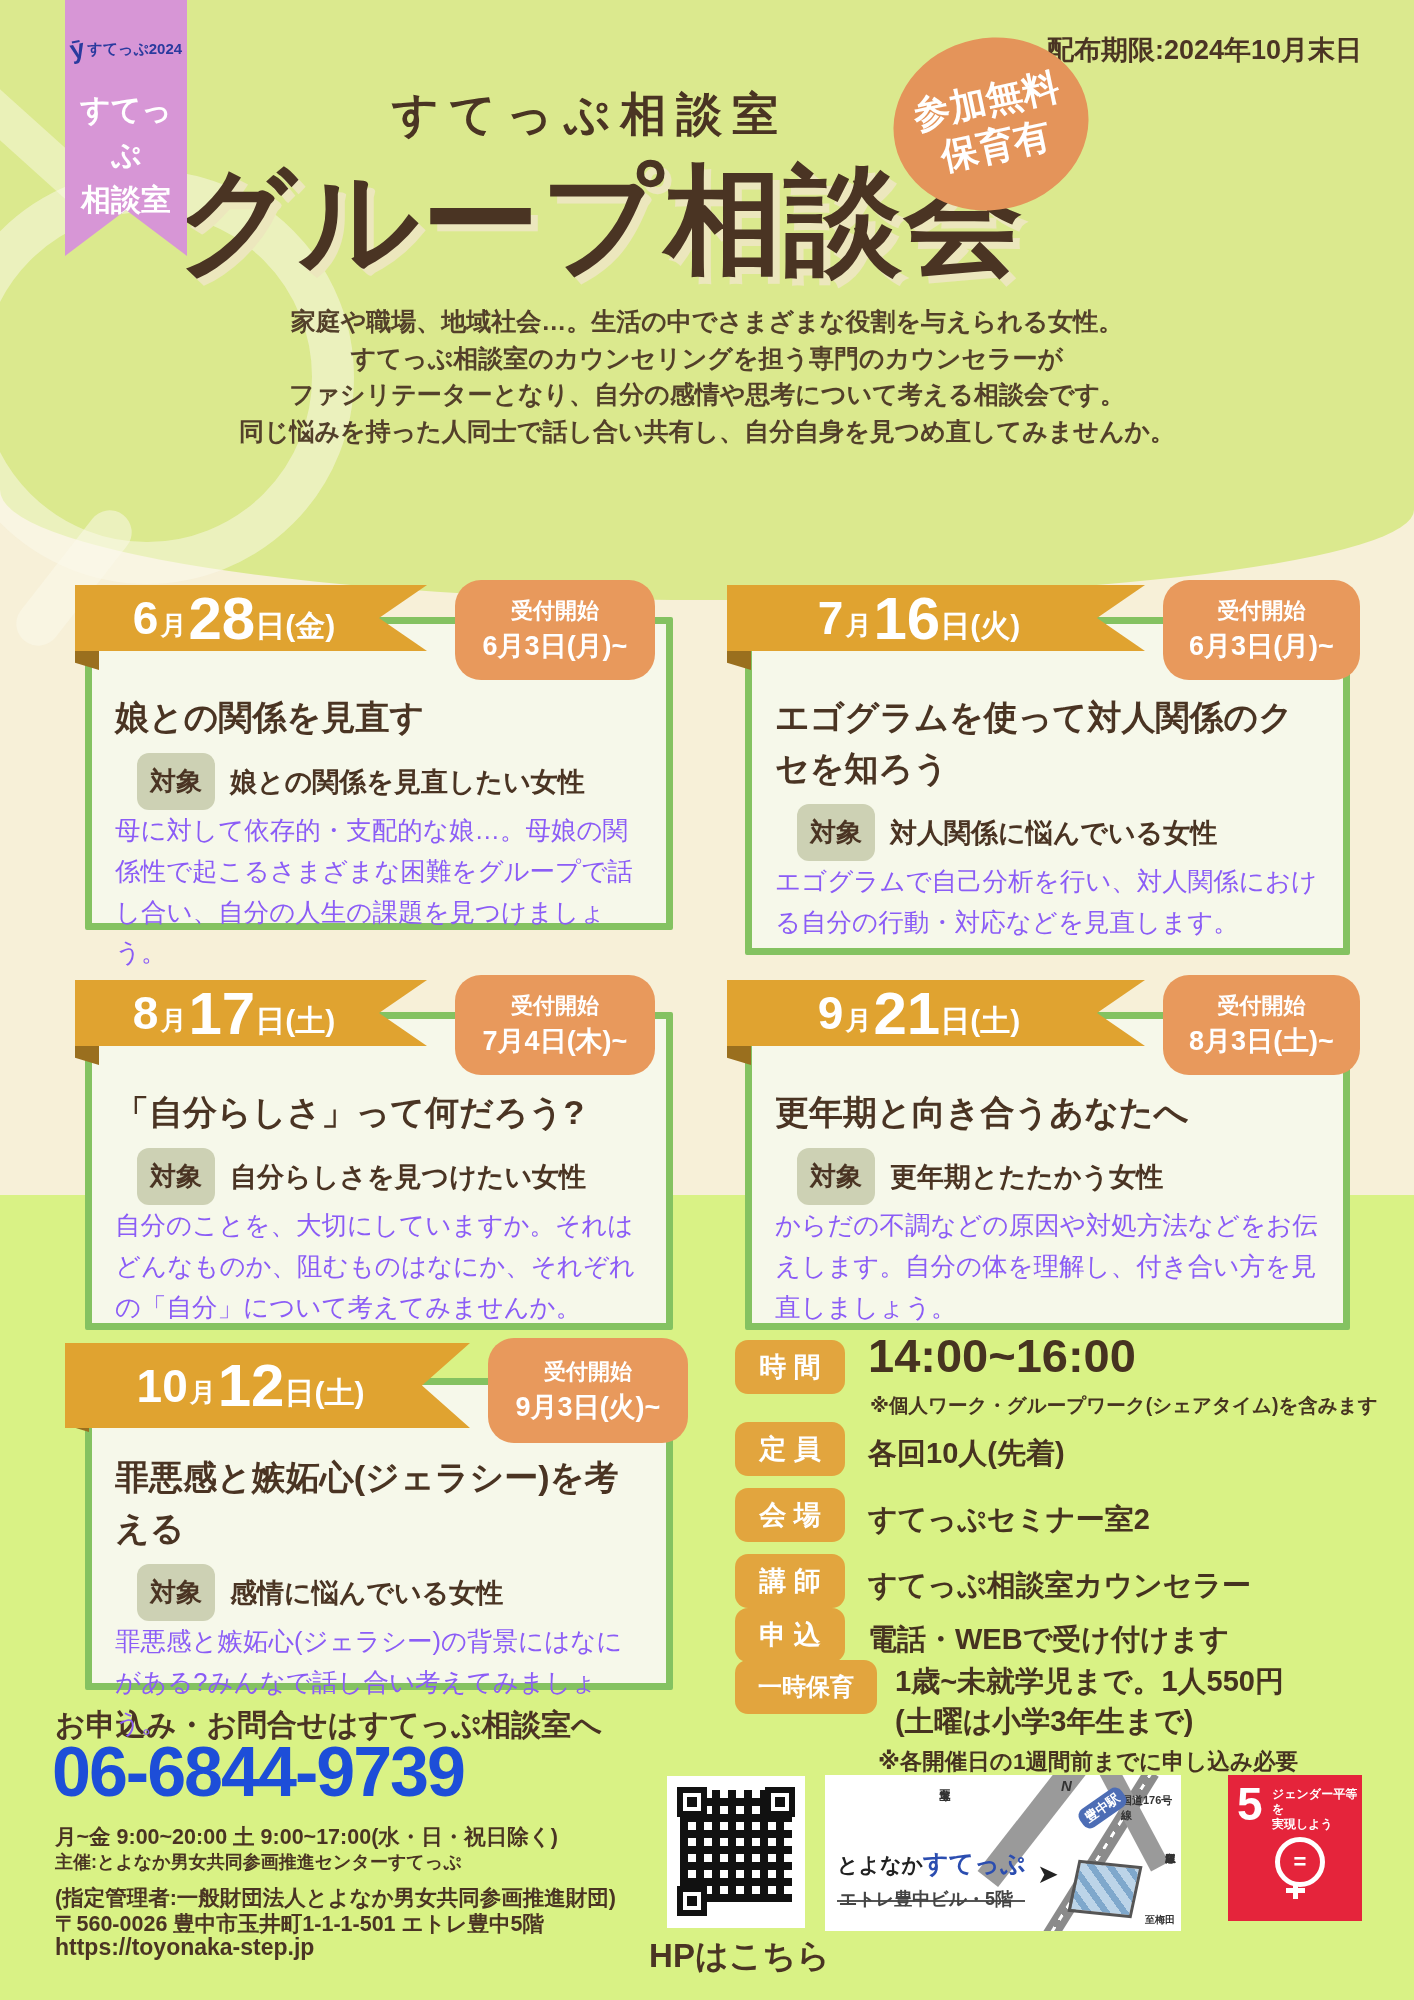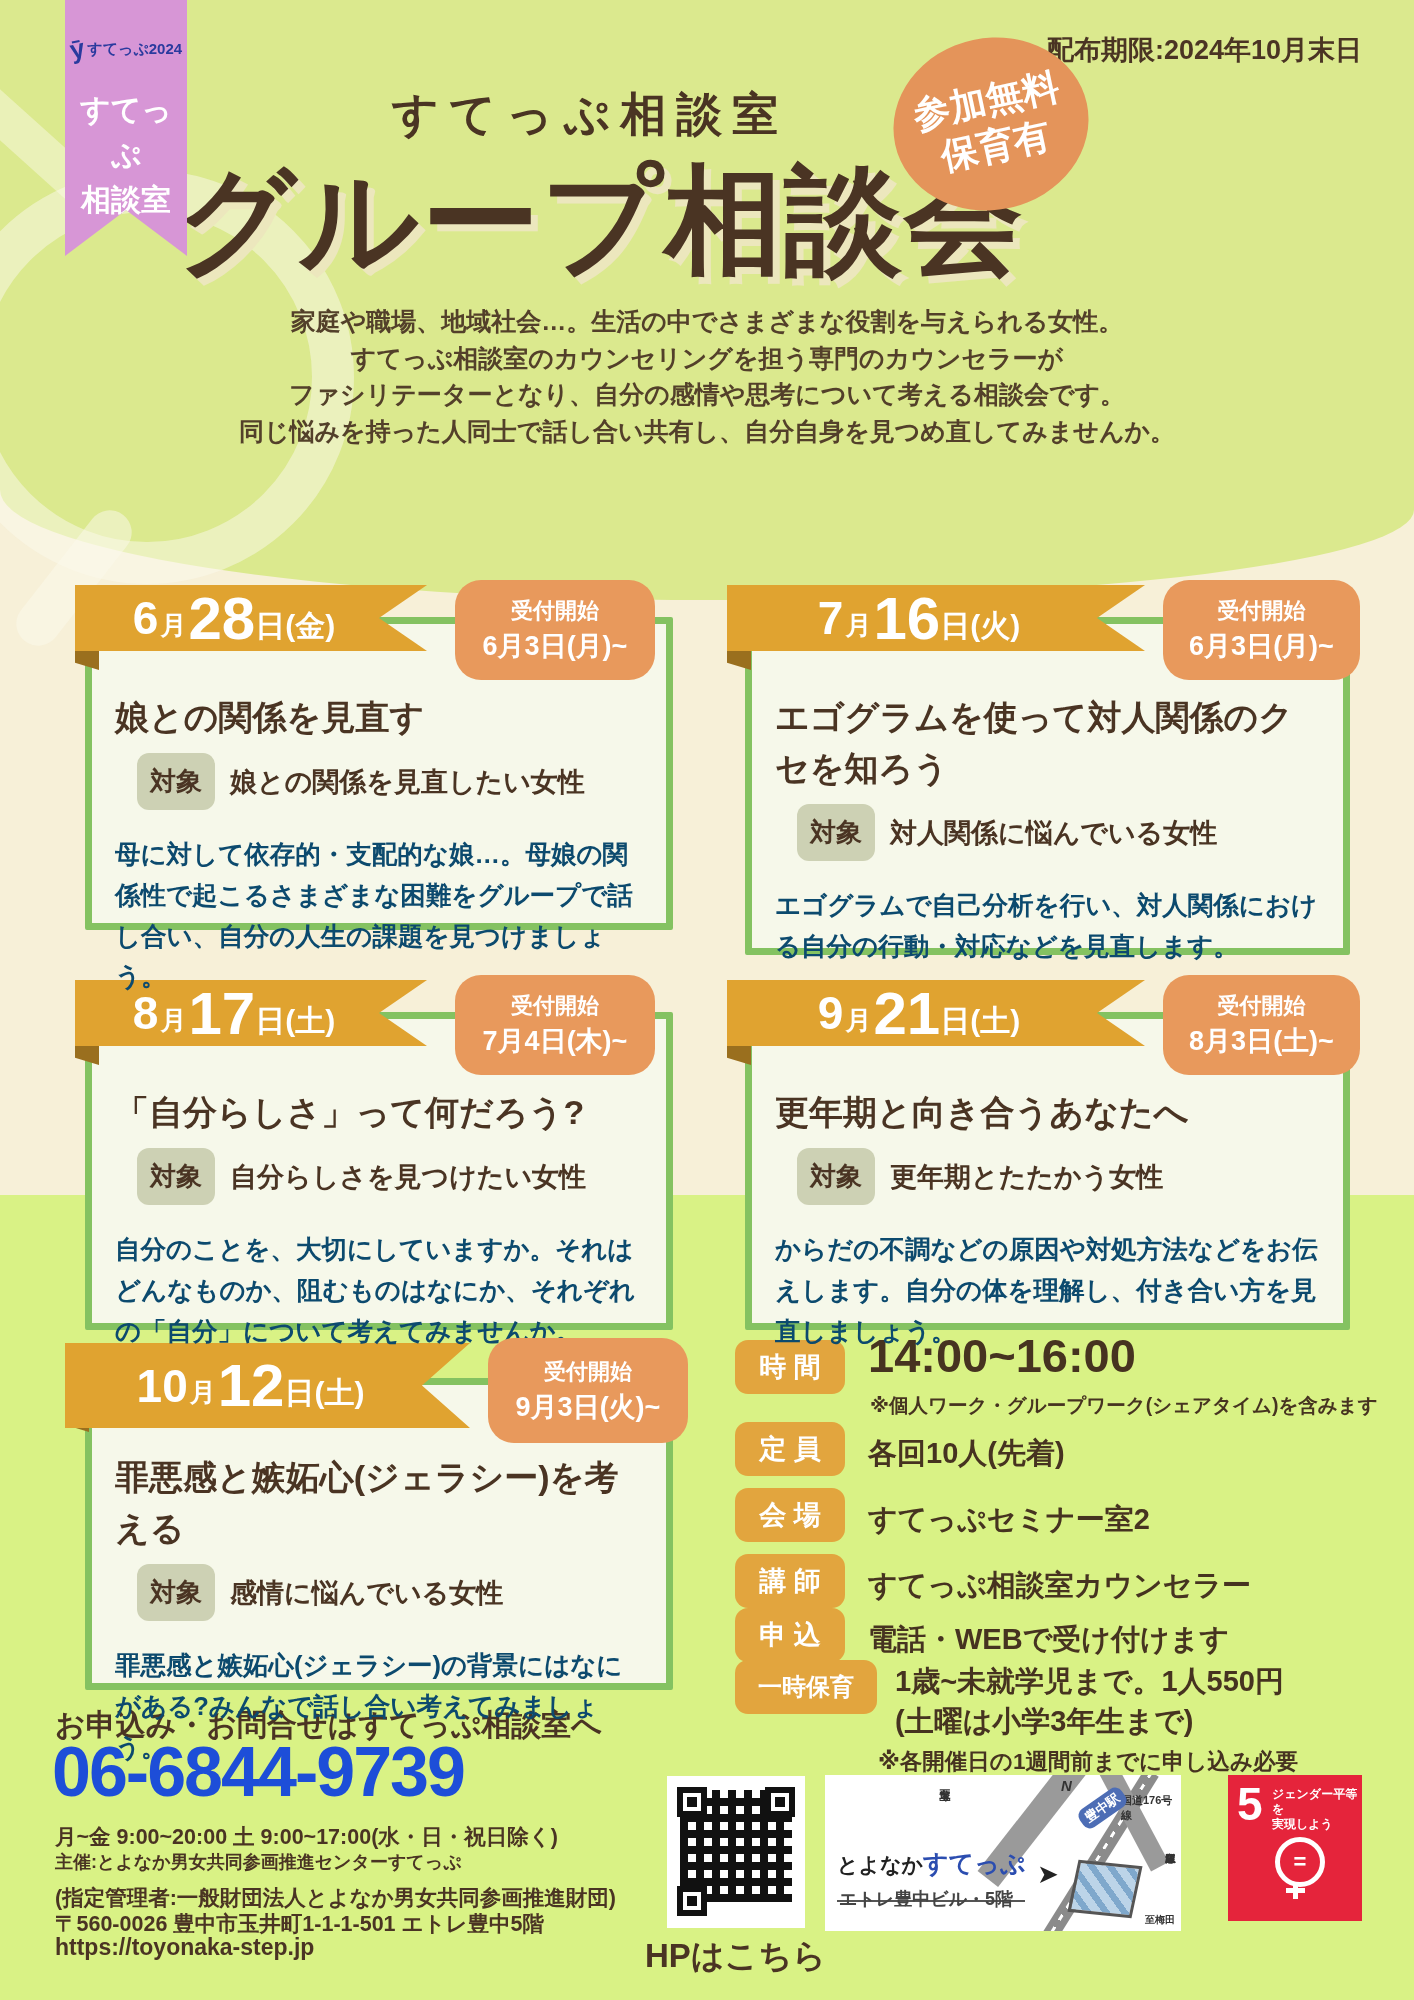--- a/index.html
+++ b/index.html
@@ -44,21 +44,21 @@
   .bn-r{font-size:30px;font-weight:800;margin-top:16px;}
   .rec-badge{background:#e8995c;border-radius:26px;z-index:4;color:#fff;text-align:center;
              display:flex;flex-direction:column;align-items:center;justify-content:center;gap:2px;}
   .rec-l1{font-size:22px;font-weight:800;}
   .rec-l2{font-size:27px;font-weight:800;}
   .card-content{z-index:4;}
   .card-title{font-size:34px;font-weight:800;color:#4a3423;line-height:1.5;}
   .target-row{margin-top:10px;margin-left:22px;display:flex;align-items:center;}
   .target-chip{background:#cdd1b4;border-radius:12px;padding:11px 13px;font-size:26px;font-weight:800;color:#4a3423;}
   .target-text{margin-left:15px;font-size:27px;font-weight:800;color:#4a3423;}
-  .card-body{margin-top:24px;font-size:25.5px;line-height:1.6;color:#0c4a6e;font-weight:700;}
+  .card-body{margin-top:0;font-size:25.5px;line-height:1.6;color:#8b5cf6;font-weight:400;}
 
   
   .dt-label{background:#e2a53e;border-radius:13px;color:#fff;display:flex;align-items:center;justify-content:center;
             font-weight:800;z-index:2;}
   .dt-value{font-weight:800;color:#463320;z-index:2;}
 
   
   .contact-head{left:55px;top:1705px;font-size:30px;font-weight:800;z-index:2;}
   .phone{left:52px;top:1732px;font-size:70px;font-weight:800;letter-spacing:-2px;z-index:2;color:#1d4ed8;}
   .hours{left:55px;top:1822px;font-size:21.5px;font-weight:800;z-index:2;}
@@ -68,21 +68,21 @@
   .url{left:55px;top:1934px;font-size:23px;font-weight:800;z-index:2;}
 
   
   .qr-box{left:667px;top:1776px;width:138px;height:152px;background:#fff;z-index:2;}
   .qr-pattern{position:absolute;left:13px;top:14px;width:112px;height:112px;
       background-image:repeating-linear-gradient(0deg,#111 0 8px,transparent 8px 16px),
                        repeating-linear-gradient(90deg,#111 0 8px,transparent 8px 16px);
       background-size:100% 100%;}
   .qr-finder{position:absolute;width:30px;height:30px;background:#fff;border:6px solid #111;box-sizing:border-box;}
   .qr-finder::after{content:"";position:absolute;left:4px;top:4px;width:10px;height:10px;background:#111;}
-  .qr-caption{left:645px;top:1934px;width:185px;text-align:left;font-size:33px;font-weight:800;z-index:2;}
+  .qr-caption{left:645px;top:1934px;width:185px;text-align:right;font-size:33px;font-weight:800;z-index:2;}
 
   .map-box{left:825px;top:1775px;width:356px;height:156px;background:#fff;z-index:2;overflow:hidden;}
   .road{position:absolute;background:#9a9a9a;}
   .rail{position:absolute;background:#8b8b8b;}
   .rail-dash{position:absolute;background:repeating-linear-gradient(0deg,#fff 0 6px,transparent 6px 14px);width:3px;}
   .map-small{position:absolute;font-size:11px;font-weight:700;color:#333;}
   .map-logo{position:absolute;left:12px;top:72px;border-bottom:2px solid #555;padding-bottom:20px;}
   .map-logo .t1{font-size:21px;font-weight:800;color:#222;}
   .map-logo .t2{font-size:25px;font-weight:800;color:#2b4db0;}
   .map-bldg-label{position:absolute;left:14px;top:112px;font-size:18px;font-weight:700;color:#444;}

